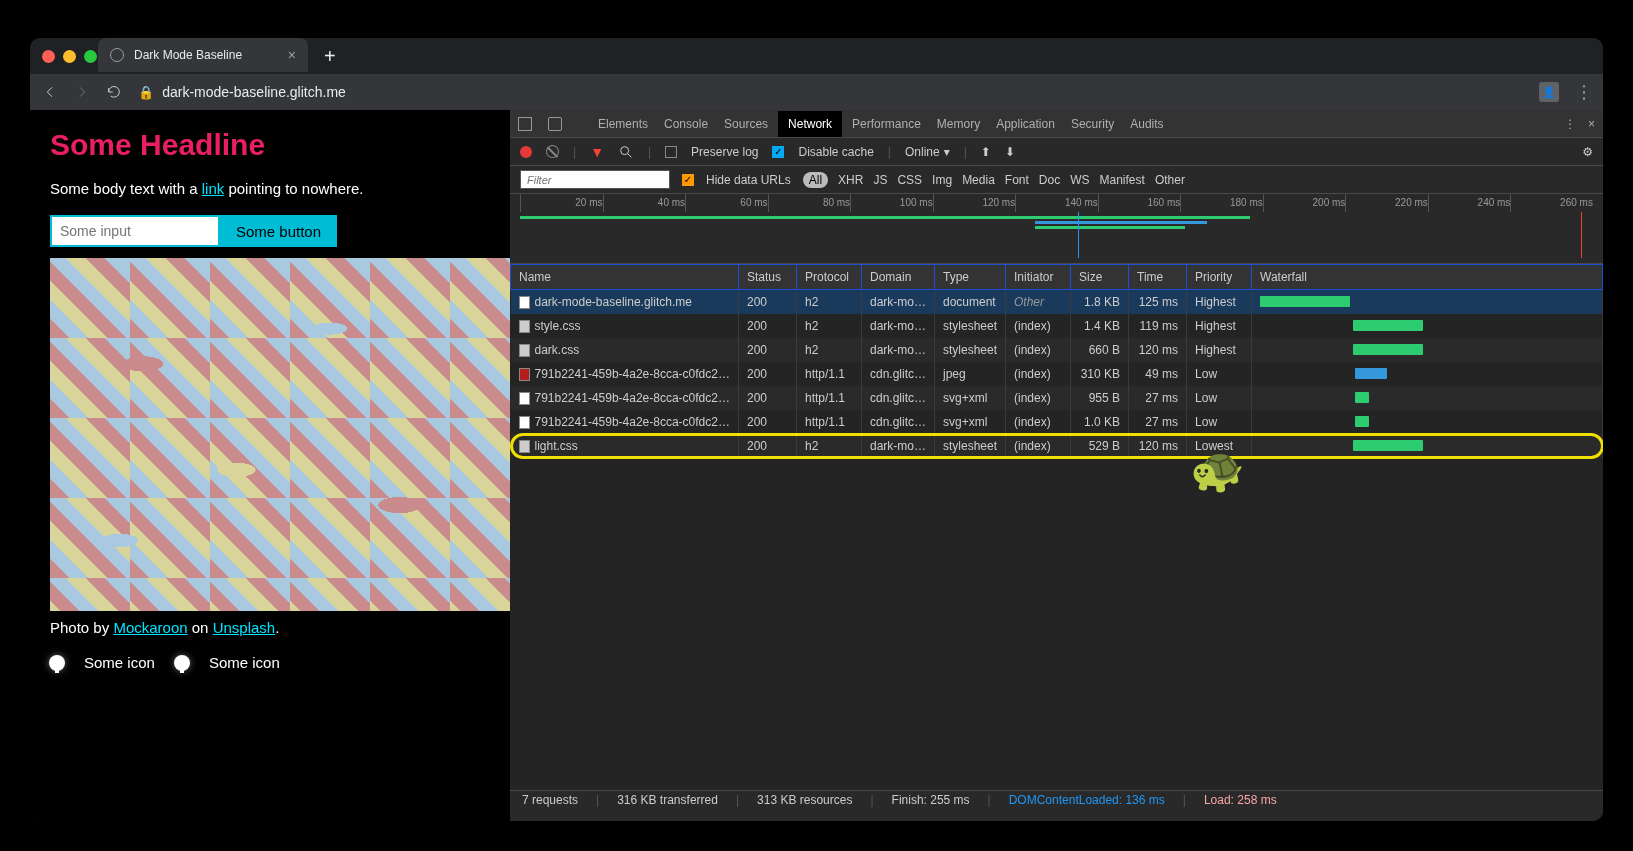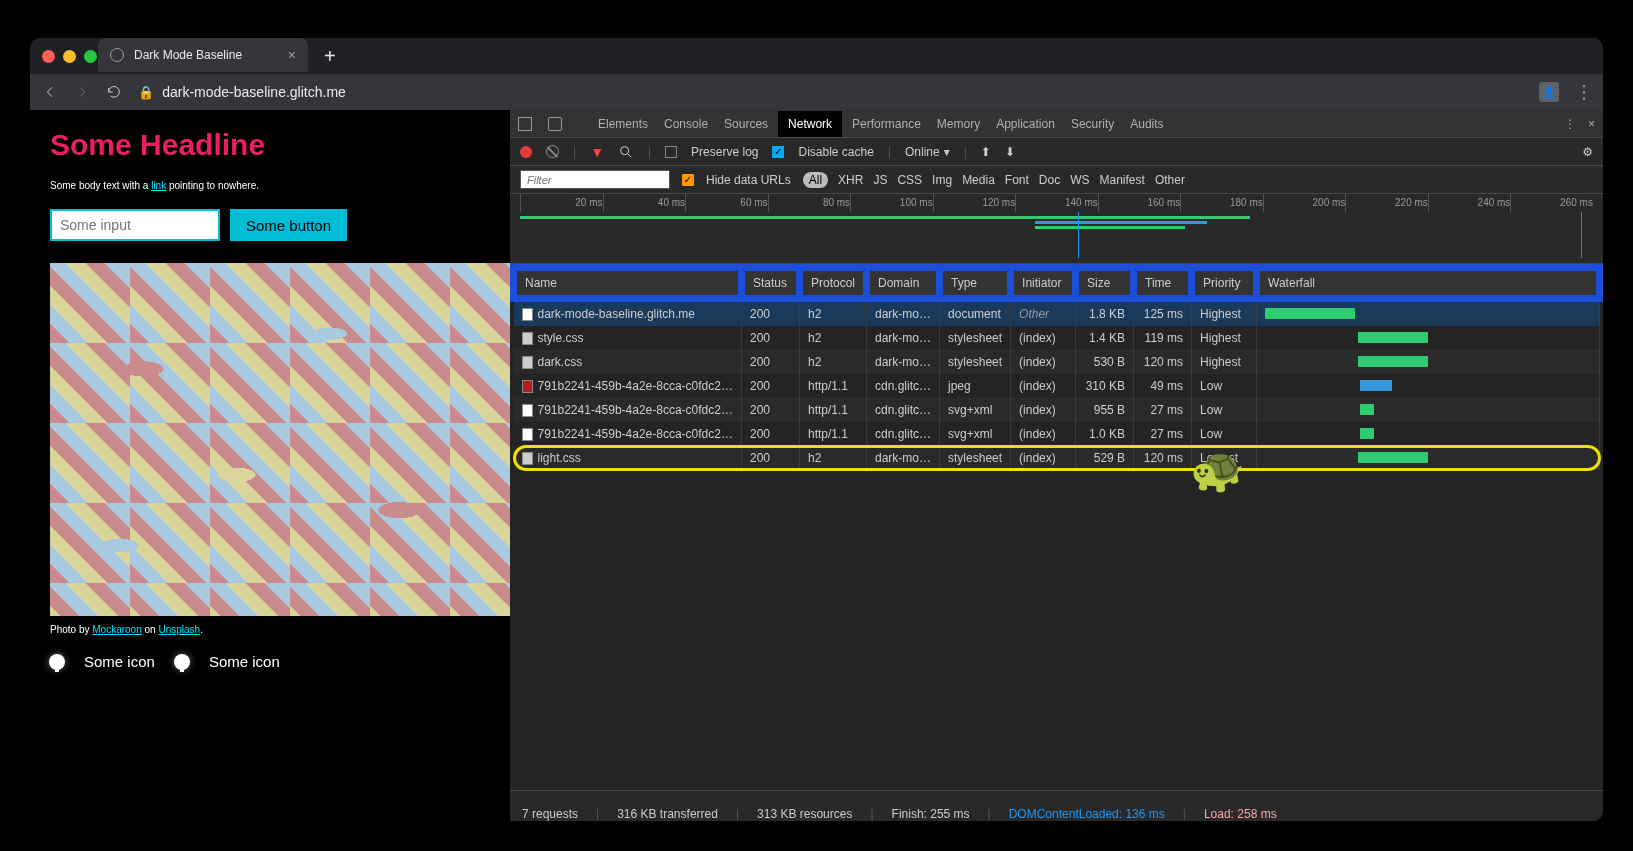--- a/index.html
+++ b/index.html
@@ -16,23 +16,23 @@
 .addr{height:36px;background:#35363a;display:flex;align-items:center;padding:0 12px;gap:16px;color:#9aa0a6}
 .nav-ico{width:18px;cursor:pointer}
 .url-wrap{flex:1;display:flex;align-items:center;gap:8px;font-size:14px;color:#e8eaed}
 .lock{font-size:13px}
 .url-host{color:#e8eaed}
 .ext{width:20px;height:20px;background:#5f6368;border-radius:3px;display:flex;align-items:center;justify-content:center;font-size:11px}
 .menu-dots{font-size:18px;letter-spacing:-2px}
 .content{display:flex;height:calc(100% - 70px)}
 .page{width:480px;background:#000;padding:18px 20px;color:#fff}
 .page h1{color:#e91e63;font-size:30px;font-weight:800;margin-bottom:18px}
-.page p{font-size:10px;margin-bottom:18px}
+.page p{font-size:15px;margin-bottom:18px}
 .page a{color:#00e5ff}
-.form-row{display:flex;gap:10px;margin-bottom:22px}
+.form-row{display:flex;margin-bottom:11px}
 .inp{width:170px;height:32px;border:2px solid #00bcd4;background:#fff;padding:0 8px;font-size:14px}
 .btn{background:#00bcd4;border:none;padding:0 16px;font-size:15px;color:#000}
 .photo{width:466px;height:353px;background:linear-gradient(45deg,#c98b8b 0 12%,#a8c9e0 12% 24%,#d9d49a 24% 36%,#c98b8b 36% 48%,#a8c9e0 48% 60%,#d9d49a 60% 72%,#c98b8b 72% 84%,#a8c9e0 84% 100%);background-size:80px 80px;position:relative;overflow:hidden}
 .photo::before{content:"";position:absolute;inset:0;background:radial-gradient(ellipse 40px 15px at 20% 30%,#c98b8b 50%,transparent 51%),radial-gradient(ellipse 35px 12px at 60% 20%,#a8c9e0 50%,transparent 51%),radial-gradient(ellipse 38px 14px at 40% 60%,#d9d49a 50%,transparent 51%),radial-gradient(ellipse 42px 16px at 75% 70%,#c98b8b 50%,transparent 51%),radial-gradient(ellipse 36px 13px at 15% 80%,#a8c9e0 50%,transparent 51%)}
 .credit{margin-top:8px;font-size:15px}
 .icons-row{margin-top:12px;display:flex;gap:20px;align-items:center;font-size:15px}
 .bulb{display:inline-block;width:14px;height:14px;border-radius:50%;background:#fff;position:relative;box-shadow:0 0 0 1px #fff,0 0 6px 2px rgba(255,255,255,.3)}
 .bulb::after{content:"";position:absolute;left:5px;top:13px;width:4px;height:4px;background:#fff}
 
 .devtools{flex:1;background:#242424;display:flex;flex-direction:column;font-size:12px;color:#cdcdcd;font-family:"Helvetica Neue",Arial,sans-serif}
@@ -59,37 +59,37 @@
 .timeline-over{height:56px;background:#292929;border-bottom:1px solid #494949;position:relative;padding:4px 8px}
 .over-label{font-size:10px;color:#999}
 .thumb{width:40px;height:34px;background:linear-gradient(45deg,#8b5c5c,#6b8ba0,#a09a6b);background-size:10px 10px;position:absolute;left:8px;top:18px}
 .ruler{height:70px;background:#292929;border-bottom:1px solid #494949;position:relative}
 .ruler-ticks{display:flex;height:18px;padding:0 10px}
 .ruler-ticks span{flex:1;text-align:right;font-size:10px;color:#999;border-left:1px solid #555;padding-top:3px}
 .ruler-bars{position:absolute;top:18px;left:10px;right:10px;height:46px}
 .rb{position:absolute;height:3px}
 .table{flex:1;overflow:auto;background:#242424;position:relative}
 table{width:100%;border-collapse:collapse;font-size:12px}
-th{background:#333;text-align:left;padding:5px 8px;border:7px solid #1d4ed8;color:#ccc;font-weight:400;position:sticky;top:0}
+th{background:#333;text-align:left;padding:5px 8px;border:1px solid #1d4ed8;color:#ccc;font-weight:400;position:sticky;top:0}
 td{padding:3px 8px;border-right:1px solid #3a3a3a;white-space:nowrap;overflow:hidden;text-overflow:ellipsis}
 tbody tr{height:20px}
 tbody tr.sel{background:#1a3a5c}
 tbody tr.odd{background:#2a2a2a}
 tbody tr.hl{outline:3px solid #f0e000;outline-offset:-2px;border-radius:14px}
 .fico{display:inline-block;width:11px;height:13px;background:#ccc;border:1px solid #888;margin-right:5px;vertical-align:middle}
 .fico.doc{background:#fff}
 .fico.img{background:#b71c1c}
 .fico.svg{background:#fff;position:relative}
 .init-link{color:#ccc;cursor:pointer}
 .init-other{color:#999;font-style:italic}
 td.sz,td.tm{text-align:right}
 .wf-cell{position:relative;height:18px}
 .wf-bar{position:absolute;height:11px;top:3px;border-radius:1px}
 .turtle{position:absolute;left:680px;top:180px;font-size:44px}
-.status{height:26px;background:#292929;border-top:1px solid #494949;display:flex;align-items:flex-start;padding:16px 12px;gap:18px;font-size:12px;color:#ccc}
+.status{height:26px;background:#292929;border-top:1px solid #494949;display:flex;align-items:flex-end;padding:16px 12px;gap:18px;font-size:12px;color:#ccc}
 .status .sep{color:#555}
 .status .dcl{color:#2196f3}
 .status .load{color:#fca5a5}
 th.c-name{width:210px}th.c-status,th.c-size,th.c-time{width:58px}th.c-proto,th.c-domain,th.c-type,th.c-init,th.c-prio{width:65px}
 svg.ico{width:16px;height:16px;stroke:#ccc;fill:none;stroke-width:1.5}
 </style>
 </head>
 <body>
 
 <div class="window">
@@ -287,21 +287,21 @@
                   </div>
                 </td>
               </tr>
               <tr class="odd">
                 <td><span class="fico css"></span>dark.css</td>
                 <td>200</td>
                 <td>h2</td>
                 <td>dark-mo…</td>
                 <td>stylesheet</td>
                 <td><span class="init-link">(index)</span></td>
-                <td class="sz">530 B</td>
+                <td class="sz">660 B</td>
                 <td class="tm">120 ms</td>
                 <td>Highest</td>
                 <td>
                   <div class="wf-cell">
                     <div class="wf-bar" style="left:93px;width:70px;background:#2ecc71"></div>
                   </div>
                 </td>
               </tr>
               <tr class="">
                 <td><span class="fico img"></span>791b2241-459b-4a2e-8cca-c0fdc2…</td>

